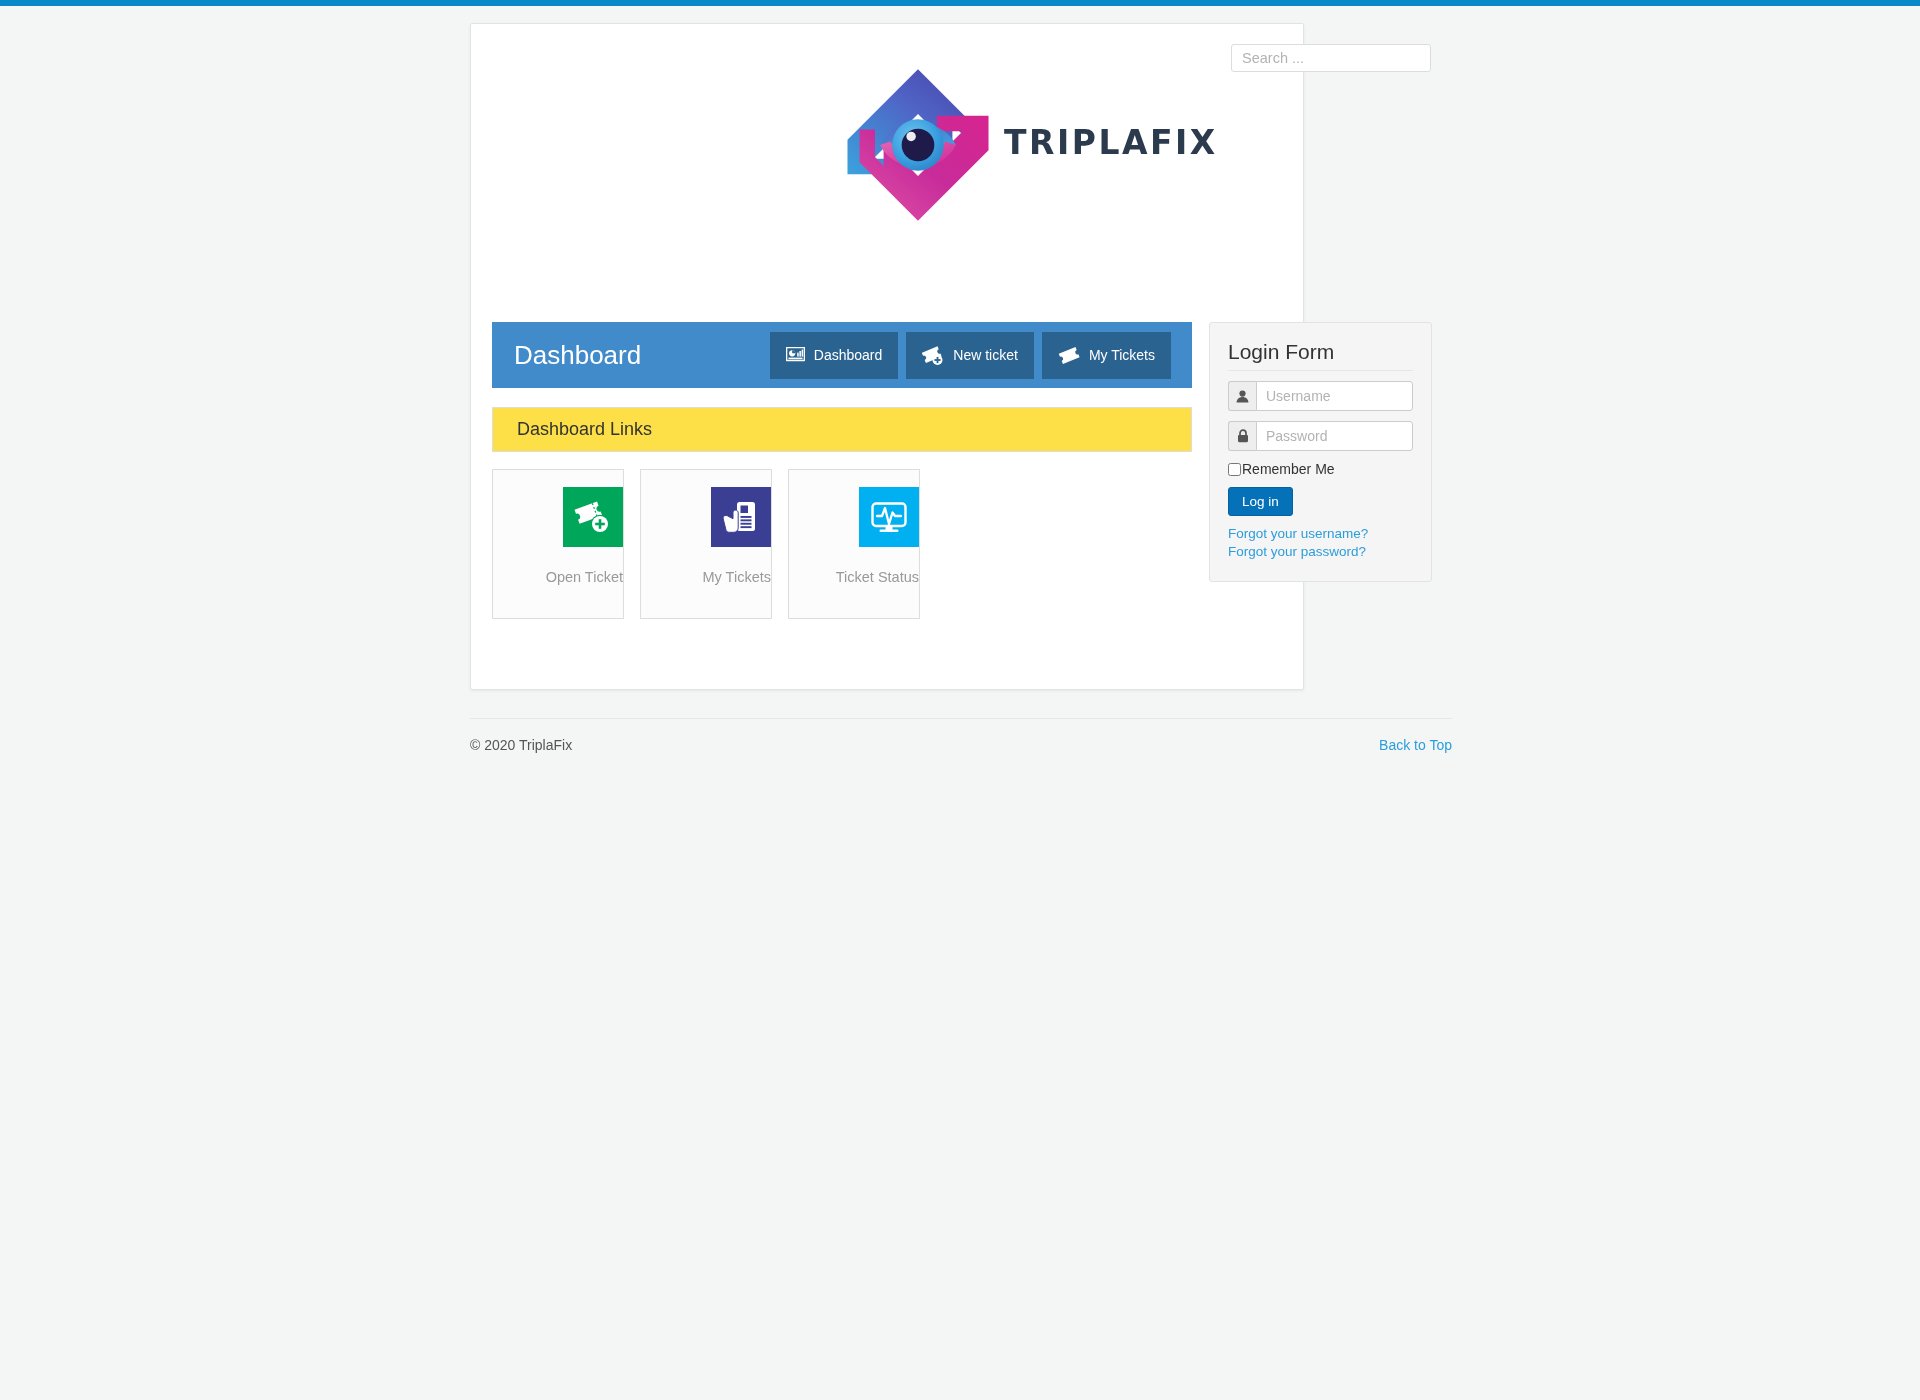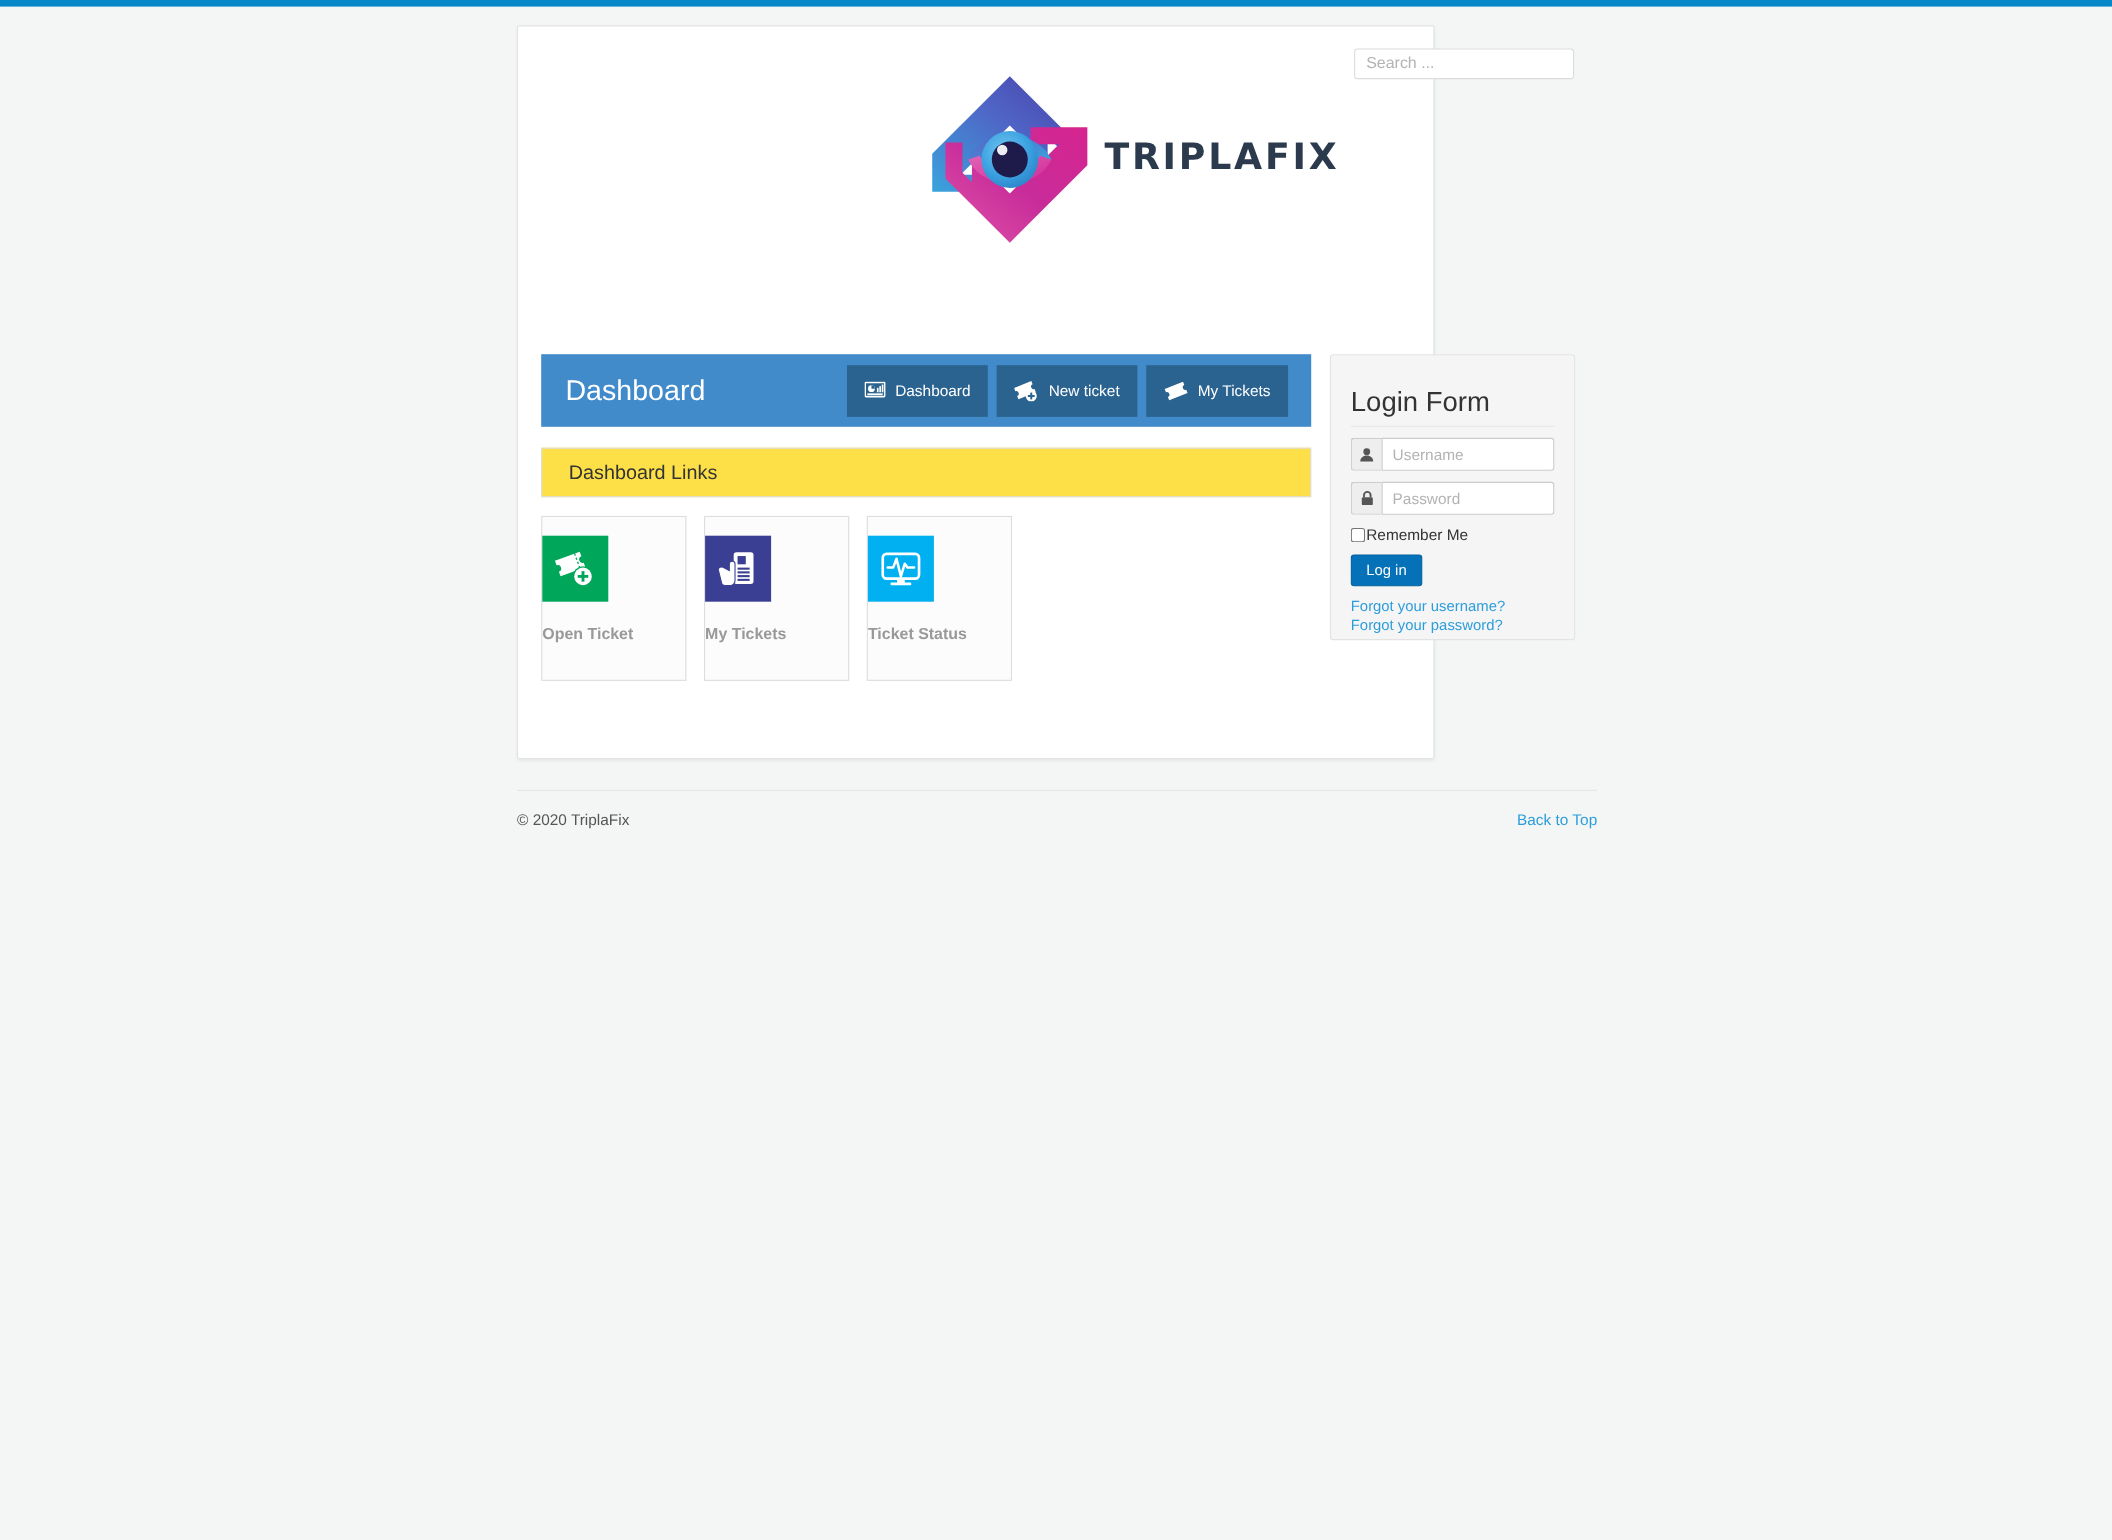--- a/index.html
+++ b/index.html
@@ -147,23 +147,22 @@
     display: flex;
     gap: 16px;
   }
   .dash-card {
     width: 132px;
     height: 150px;
     border: 1px solid #dddddd;
     background: #fcfcfc;
     display: flex;
     flex-direction: column;
-    align-items: flex-start;
+    align-items: flex-end;
     cursor: pointer;
-    font-weight: bold;
   }
   .card-icon {
     width: 60px;
     height: 60px;
     margin-top: 17px;
     display: flex;
     align-items: center;
     justify-content: center;
   }
   .card-icon svg { display: block; }
@@ -179,23 +178,23 @@
     top: 298px;
     left: 738px;
     width: 223px;
     height: 260px;
     background: #f5f5f5;
     border: 1px solid #e3e3e3;
     border-radius: 3px;
     padding: 17px 18px 0 18px;
   }
   .login-title {
-    font-size: 25px;
+    font-size: 21px;
     color: #333;
-    margin: 12px 0 4px 0;
+    margin: 0 0 4px 0;
     font-weight: normal;
   }
   .login-rule {
     border: none;
     border-top: 1px solid #e6e6e6;
     margin: 6px 0 10px 0;
   }
   .input-group {
     display: flex;
     margin-bottom: 10px;

